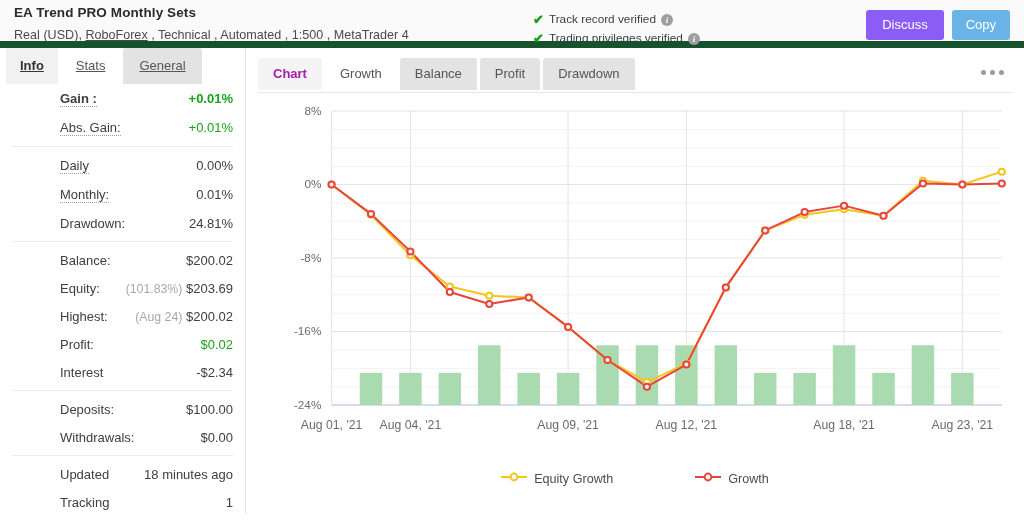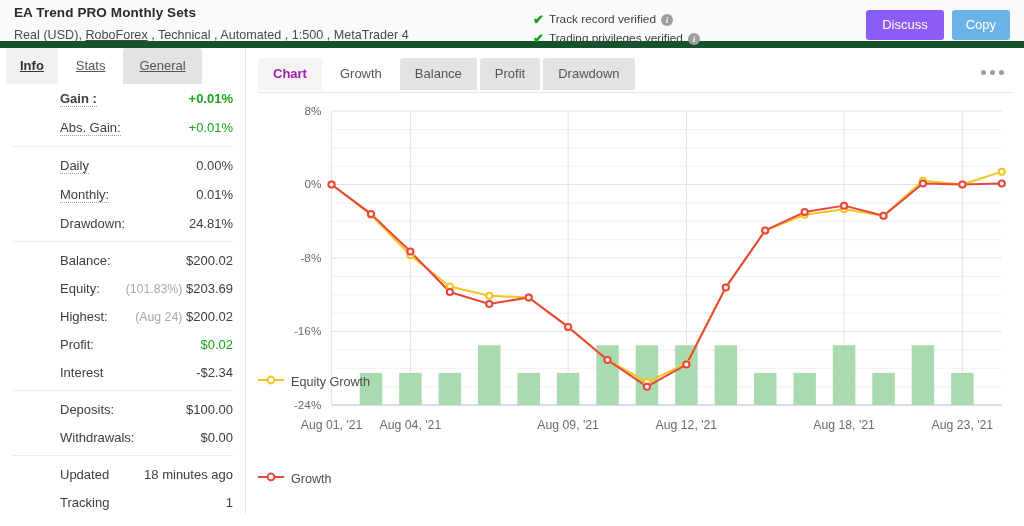--- a/index.html
+++ b/index.html
@@ -104,21 +104,21 @@
   .dots i { width:5px; height:5px; background:#9b9b9b; border-radius:50%; display:block; }
 
   .chart-box {
     position:relative; height:404px; margin-top:2px;
     border-top:1px solid #e6e6e6;
   }
   .plot { position:absolute; left:0; top:0; width:100%; height:404px; }
   .legend {
     position:absolute; bottom:10px; left:0; width:100%;
     display:flex; justify-content:center; gap:82px;
-    font-size:12.6px; color:#4c4c4c;flex-direction:column;
+    font-size:12.6px; color:#4c4c4c;
   }
   .leg { display:flex; align-items:center; gap:7px; cursor:pointer; }
   .leg-mark { display:block; }
 </style>
 </head>
 <body>
 
 <div class="app">
 
   <div class="header">

